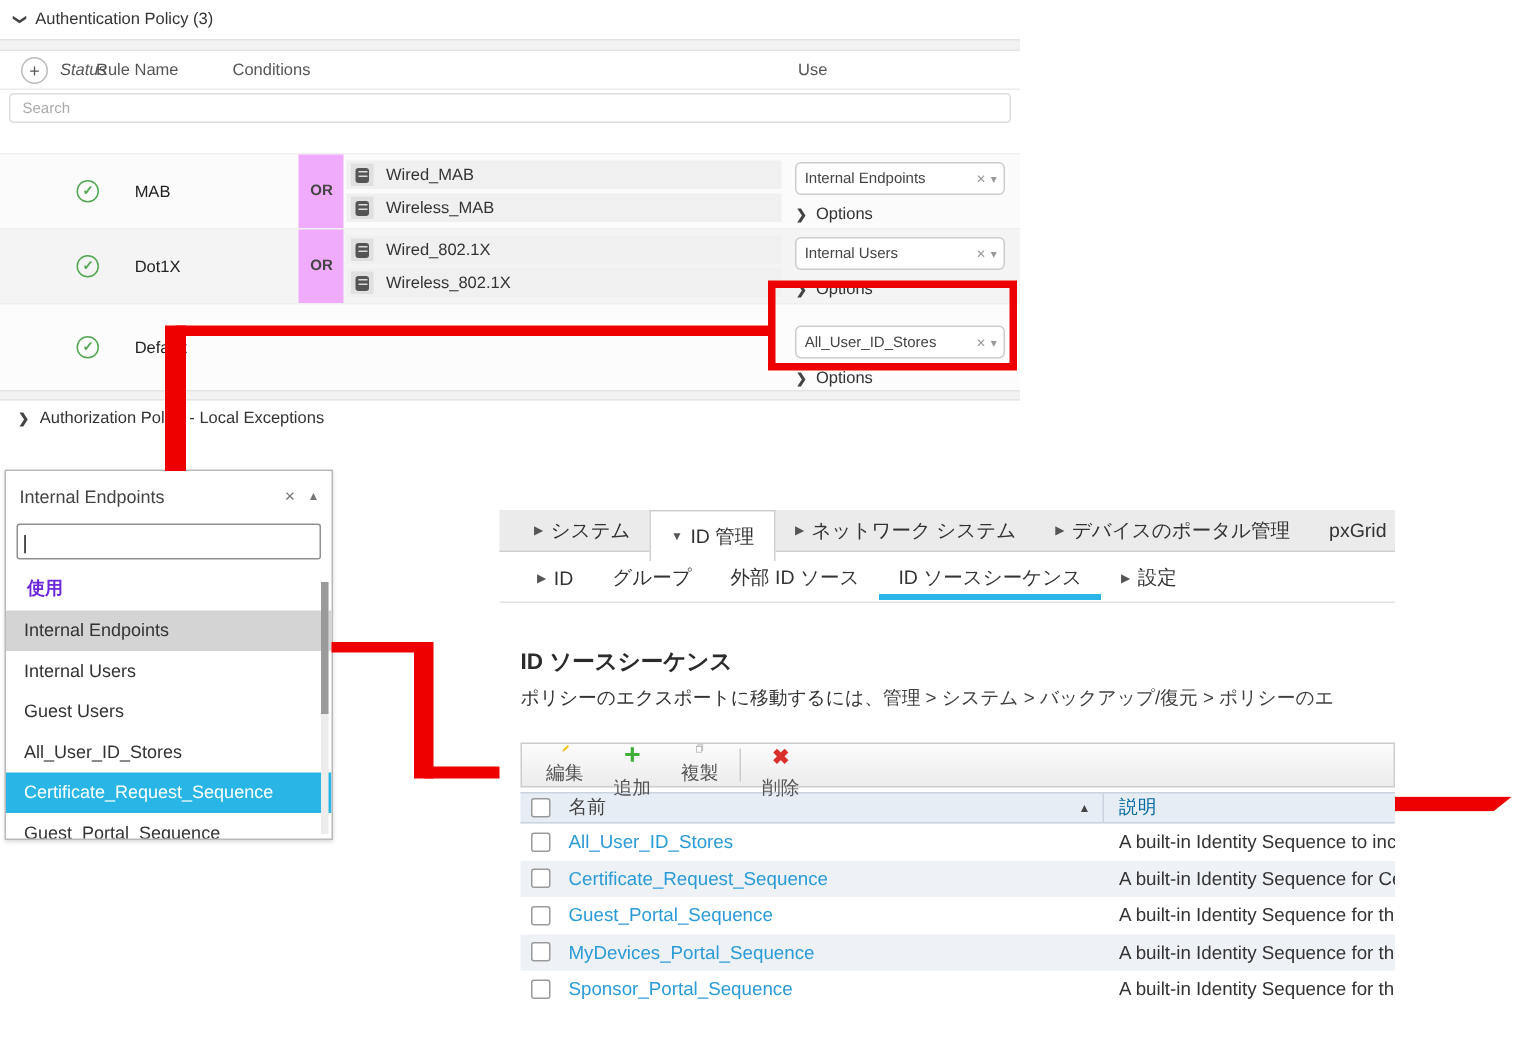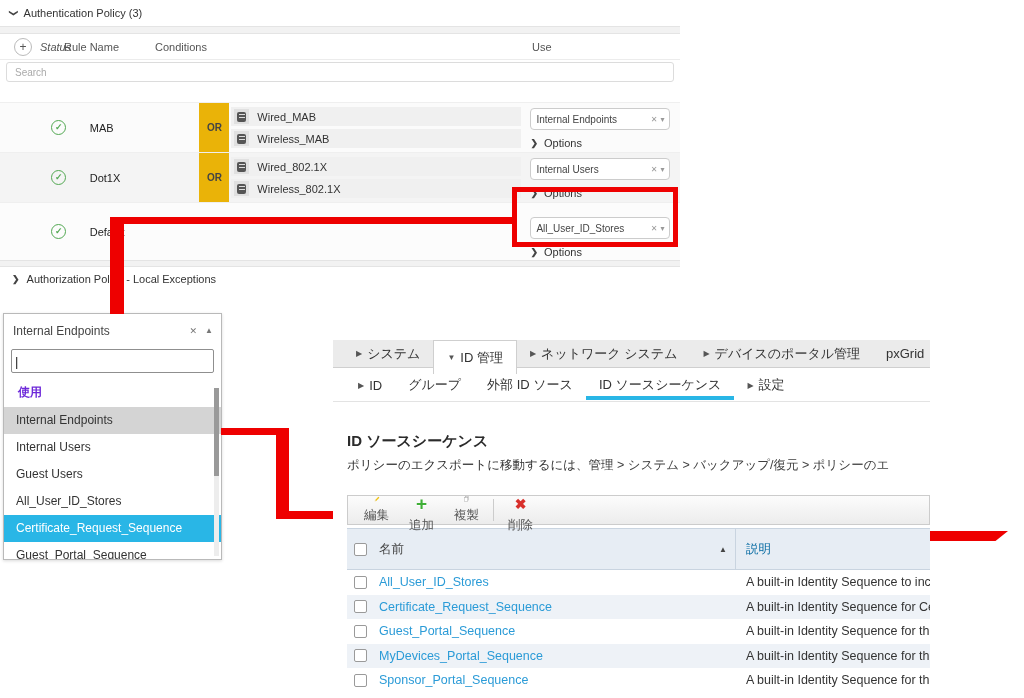--- a/index.html
+++ b/index.html
@@ -27,21 +27,21 @@
   .ap-search input::placeholder { color:#aaa; }
   .rule-row { display:flex; align-items:stretch; border-top:1px solid #efefef; }
   .rr-mab { height:50px; background:#fbfbfb; }
   .rr-dot1x { height:50px; background:#f4f4f4; }
   .rr-default { height:58px; background:#fcfcfc; }
   .cell-plusgap { width:36px; }
   .cell-status { width:46px; display:flex; align-items:center; justify-content:center; }
   .status-ok { width:15px; height:15px; border:1.5px solid #52a852; border-radius:50%; color:#52a852;
                font-size:9px; line-height:12px; text-align:center; font-weight:bold; }
   .cell-name { width:118px; display:flex; align-items:center; padding-left:8px; color:#222; }
-  .cell-or { width:30px; background:#eab308; display:flex; align-items:center; justify-content:center;
+  .cell-or { width:30px; background:#f0abfc; display:flex; align-items:center; justify-content:center;
              color:#444; font-weight:bold; font-size:10px; }
   .cell-cond { width:296px; padding:4px 0 4px 2px; display:flex; flex-direction:column; justify-content:center; gap:3px; }
   .cond-chip { height:20px; width:290px; background:#f0f0f0; display:flex; align-items:center; gap:8px; padding-left:3px; cursor:pointer; }
   .cond-ic { width:15px; height:15px; background:#e0e0e0; display:flex; align-items:center; justify-content:center; }
   .cond-ic b { width:9px; height:10px; background:#555; border-radius:2px; position:relative; }
   .cond-ic b::after { content:""; position:absolute; left:1.5px; top:2px; width:6px; height:1.5px;
                       background:#ddd; box-shadow:0 3px 0 #ddd; }
   .cell-use { margin-left:6px; width:150px; padding-top:5px; }
   .use-chip { width:140px; height:22px; border:1px solid #ccc; border-radius:4px; background:#fff;
               display:flex; align-items:center; padding:0 5px; cursor:pointer; }
@@ -94,21 +94,21 @@
   .ise-title { margin-top:30px; font-size:15px; font-weight:bold; color:#2b2b2b; }
   .ise-desc { margin-top:6px; font-size:12.5px; white-space:nowrap; overflow:hidden; width:583px; }
   .ise-desc .lnk { color:#404040; cursor:pointer; }
   .ise-toolbar { margin-top:21px; height:30px; border:1px solid #ccc; background:linear-gradient(#fcfcfc,#ececec);
                  display:flex; align-items:center; padding-left:8px; gap:4px; width:583px; }
   .tb-btn { display:flex; align-items:center; gap:5px; padding:0 8px; color:#555; font-size:12.5px; cursor:pointer; height:100%;flex-direction:column; }
   .tb-sep { width:1px; height:22px; background:#ccc; margin:0 2px; }
   .tb-plus { color:#3faf37; font-size:19px; font-weight:bold; line-height:16px; text-shadow:0 1px 0 #fff; }
   .tb-del { color:#d9302c; font-size:14px; font-weight:bold; }
   .ise-table { width:583px; margin-top:3px; border-collapse:collapse; font-size:12.5px; }
-  .thead-row { background:#e7edf4; border-top:1px solid #c9d4e0; border-bottom:1px solid #c9d4e0; height:42px; display:flex; align-items:center; }
+  .thead-row { background:#e7edf4; border-top:1px solid #c9d4e0; border-bottom:1px solid #c9d4e0; height:21px; display:flex; align-items:center; }
   .th-name { width:389px; display:flex; align-items:center; border-right:1px solid #c9d4e0; height:100%; cursor:pointer; }
   .th-desc { flex:1; padding-left:10px; color:#0369a1; cursor:pointer; }
   .chk { width:13px; height:13px; border:1px solid #9a9a9a; border-radius:2px; background:#fff; margin:0 12px 0 7px; cursor:pointer; flex:none; }
   .sort-ic { margin-left:auto; margin-right:8px; font-size:8px; color:#444; }
   .trow { height:24.5px; display:flex; align-items:center; }
   .trow.alt { background:#eef2f7; }
   .td-name { width:389px; display:flex; align-items:center; }
   .td-name a { color:#2b9bd7; text-decoration:none; cursor:pointer; white-space:nowrap; }
   .td-desc { flex:1; padding-left:10px; color:#333; white-space:nowrap; overflow:hidden; }
   .hdr-label { color:#444; }

